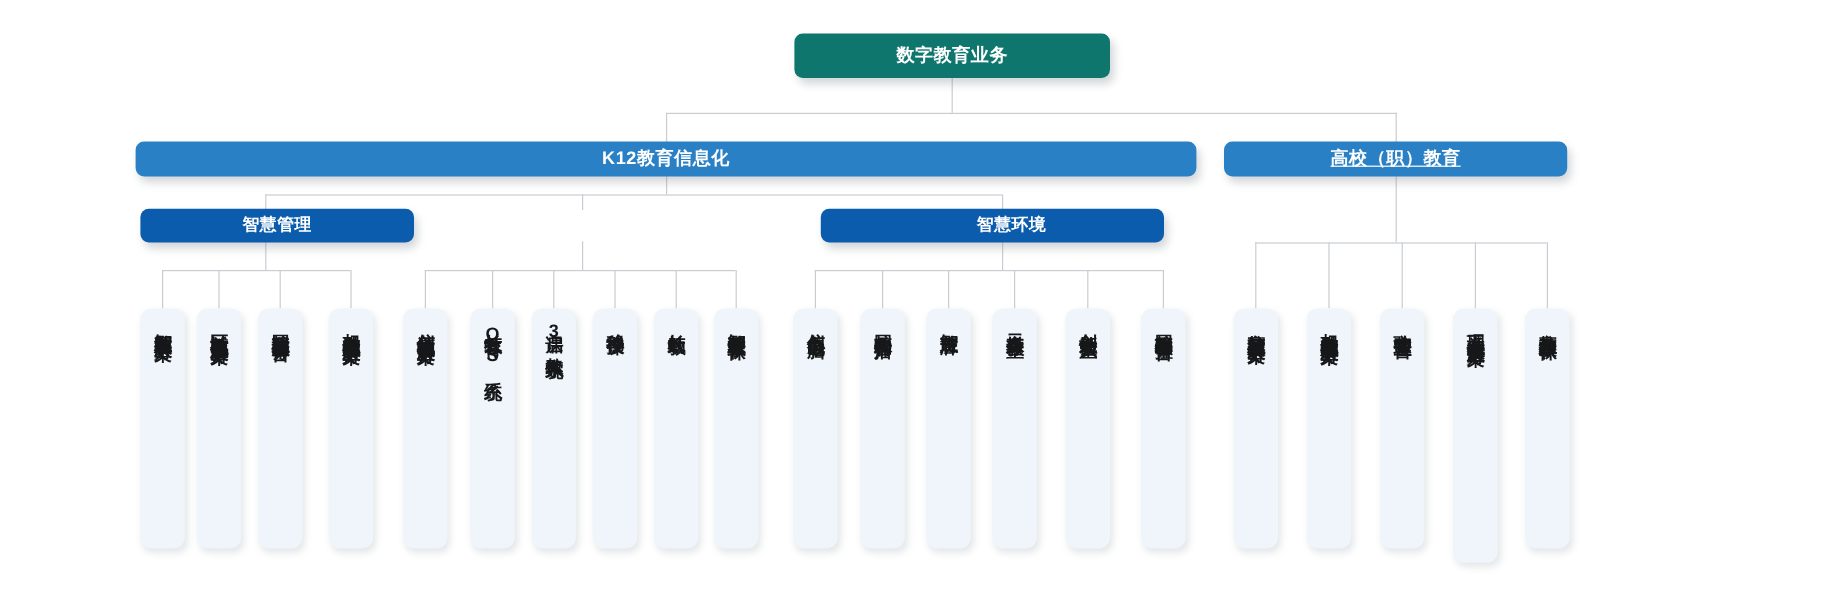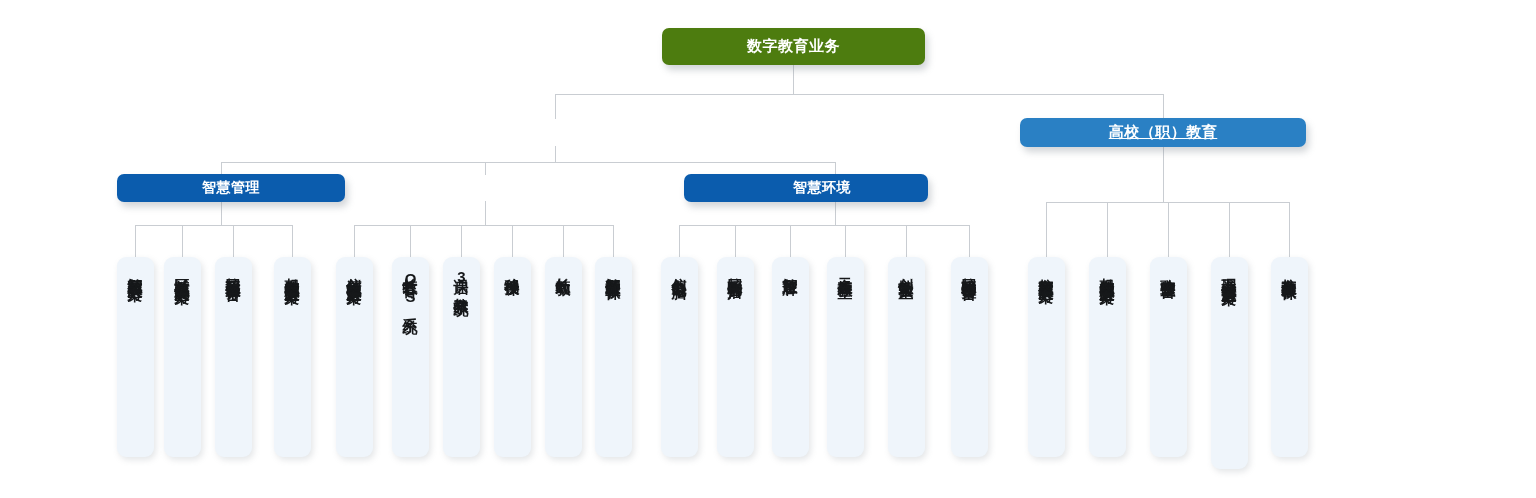--- a/index.html
+++ b/index.html
@@ -21,21 +21,21 @@
     box-sizing:border-box;
     display:flex;
     align-items:center;
     justify-content:center;
     border-radius:7px;
     color:#ffffff;
     font-weight:bold;
     letter-spacing:.5px;
     box-shadow:3px 5px 7px rgba(120,130,140,.33);
   }
-  .node.root{font-size:15px;background:#4d7c0f;}
+  .node.root{font-size:15px;background:#0f766e;}
   .node.lvl2{font-size:15px;background:#2a80c4;}
   .node.lvl3{font-size:14px;}
   .node.lvl3.dark{background:#0b5cad;}
   .node.lvl3.light{background:#2a80c4;}
 
   
   .leaf{
     position:absolute;
     box-sizing:border-box;
     background:#eff5fb;
@@ -101,24 +101,25 @@
   <div class="vline" style="left:1163px;top:146px;height:56px;"></div>
   <div class="hline" style="left:1046px;top:202px;width:243px;"></div>
   <div class="vline" style="left:1046px;top:202px;height:55px;"></div>
   <div class="vline" style="left:1107px;top:202px;height:55px;"></div>
   <div class="vline" style="left:1168px;top:202px;height:55px;"></div>
   <div class="vline" style="left:1229px;top:202px;height:55px;"></div>
   <div class="vline" style="left:1289px;top:202px;height:55px;"></div>
 
   <div class="node root" style="left:662px;top:28px;width:263px;height:37px;">数字教育业务</div>
 
+  <div class="node lvl2" style="left:113px;top:118px;width:884px;height:29px;">K12教育信息化</div>
   <div class="node lvl2" style="left:1020px;top:118px;width:286px;height:29px;text-decoration:underline;">高校（职）教育</div>
 
   <div class="node lvl3 dark" style="left:117px;top:174px;width:228px;height:28px;">智慧管理</div>
-  <div class="node lvl3 dark" style="left:684px;top:174px;width:244px;height:28px;padding-left:32px;">智慧环境</div>
+  <div class="node lvl3 dark" style="left:684px;top:174px;width:286px;height:28px;padding-left:32px;">智慧环境</div>
 
   <div class="leaf" style="left:117px;top:257px;width:37px;height:200px;">
     <span>智慧校园解决方案</span>
   </div>
   <div class="leaf" style="left:164px;top:257px;width:37px;height:200px;">
     <span>区域教育信息化解决方案</span>
   </div>
   <div class="leaf" style="left:215px;top:257px;width:37px;height:200px;">
     <span>校园远程监管服务平台</span>
   </div>

